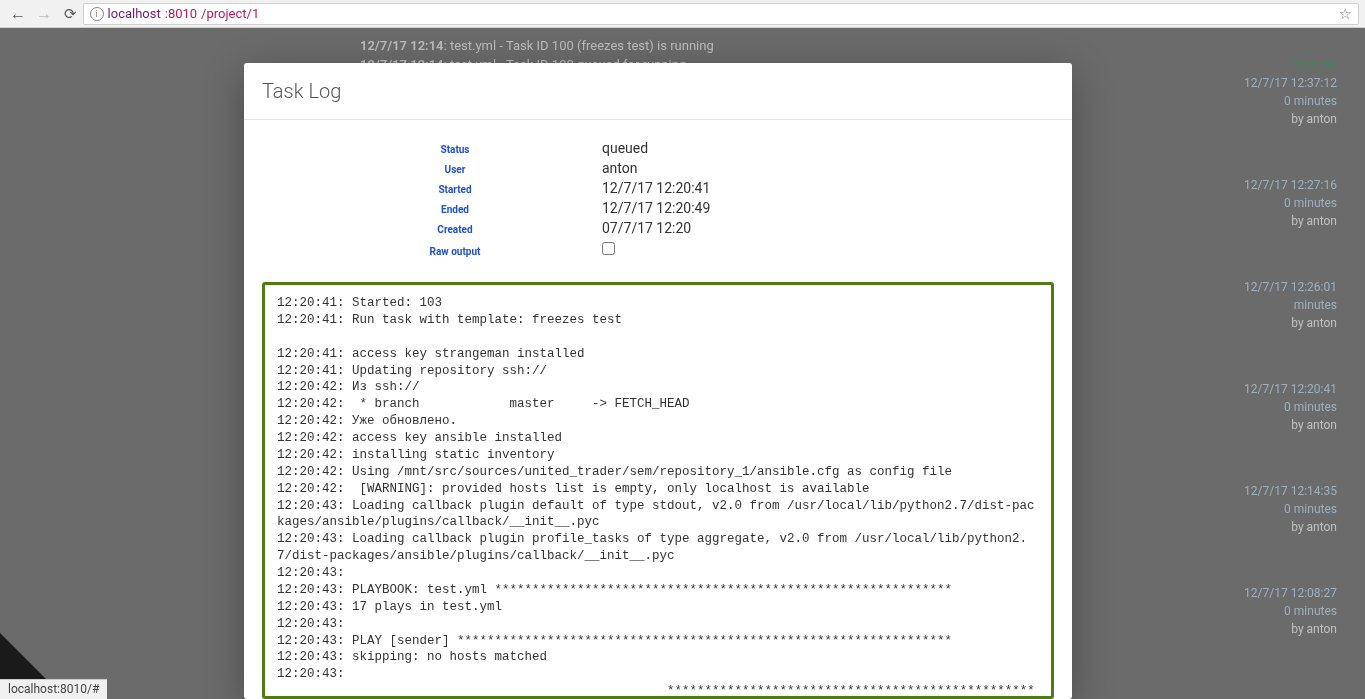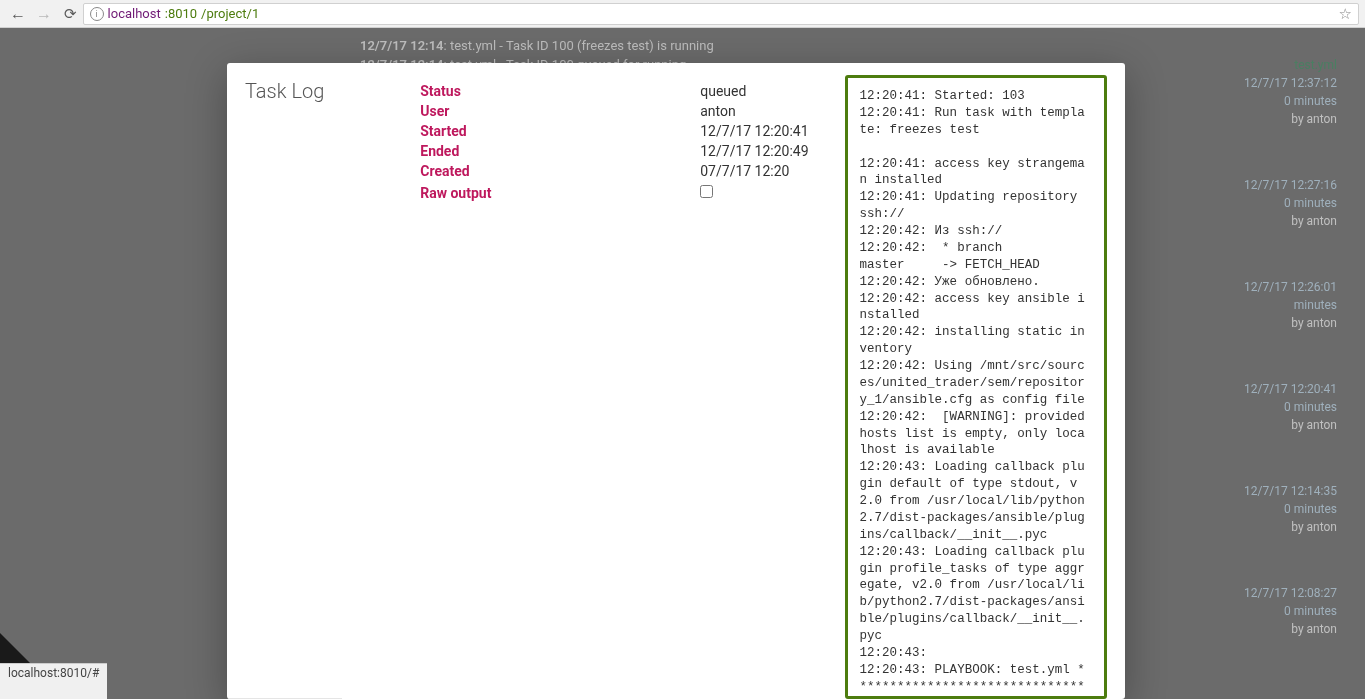--- a/index.html
+++ b/index.html
@@ -41,21 +41,21 @@
 }
 .url-info-icon {
   width: 14px; height: 14px;
   border: 1px solid #888;
   border-radius: 50%;
   display: inline-flex;
   align-items: center; justify-content: center;
   font-size: 9px; color: #888;
 }
 .url-host { color: #701a75; }
-.url-path { color: #4d7c0f; }
+.url-path { color: #be185d; }
 .star-icon { margin-left: auto; color: #888; font-size: 15px; }
 
 
 .backdrop {
   position: absolute;
   top: 28px;
   left: 0; right: 0; bottom: 0;
   background: rgba(30,30,30,0.66);
 }
 .bg-page {
@@ -96,52 +96,52 @@
   padding-top: 10px;
   pointer-events: none;
 }
 .bg-header-row .line { margin-bottom: 4px; }
 .bg-header-row .b { font-weight: 600; }
 
 
 .modal {
   position: absolute;
   top: 63px;
-  left: 227px;
-  width: 898px;
+  left: 244px;
+  width: 828px;
   bottom: 0;
   background: #fff;
   border-radius: 3px;
   box-shadow: 0 10px 40px rgba(0,0,0,0.3);
   z-index: 10;
   display: flex;
-  flex-direction: row;
+  flex-direction: column;
   overflow: hidden;
 }
 .modal-header {
   padding: 16px 18px;
   border-bottom: 1px solid #e5e5e5;
   font-size: 20px;
   font-weight: 300;
   color: #555;
 }
 .modal-body {
   padding: 18px 18px 10px 18px;
 }
 .status-grid {
   display: table;
   margin-left: 60px;
 }
 .status-row { display: table-row; }
 .status-label {
   display: table-cell;
-  text-align: left;
+  text-align: center;
   font-weight: 700;
-  color: #be185d;
-  font-size: 14px;
+  color: #1d4ed8;
+  font-size: 10px;
   padding: 2px 14px 2px 0;
   width: 280px;
 }
 .status-value {
   display: table-cell;
   font-size: 14px;
   color: #333;
   padding: 2px 0;
 }
 .status-value input[type="checkbox"] {
@@ -160,21 +160,21 @@
   word-break: break-all;
   overflow-y: auto;
   flex: 1;
   min-height: 0;
 }
 
 
 .status-bar {
   position: absolute;
   left: 0; bottom: 0;
-  height: 36px;
+  height: 20px;
   background: #f0f0f0;
   border-top: 1px solid #ccc;
   font-size: 12px;
   color: #444;
   padding: 2px 8px;
   z-index: 20;
 }
 
 
 .corner-tri {

